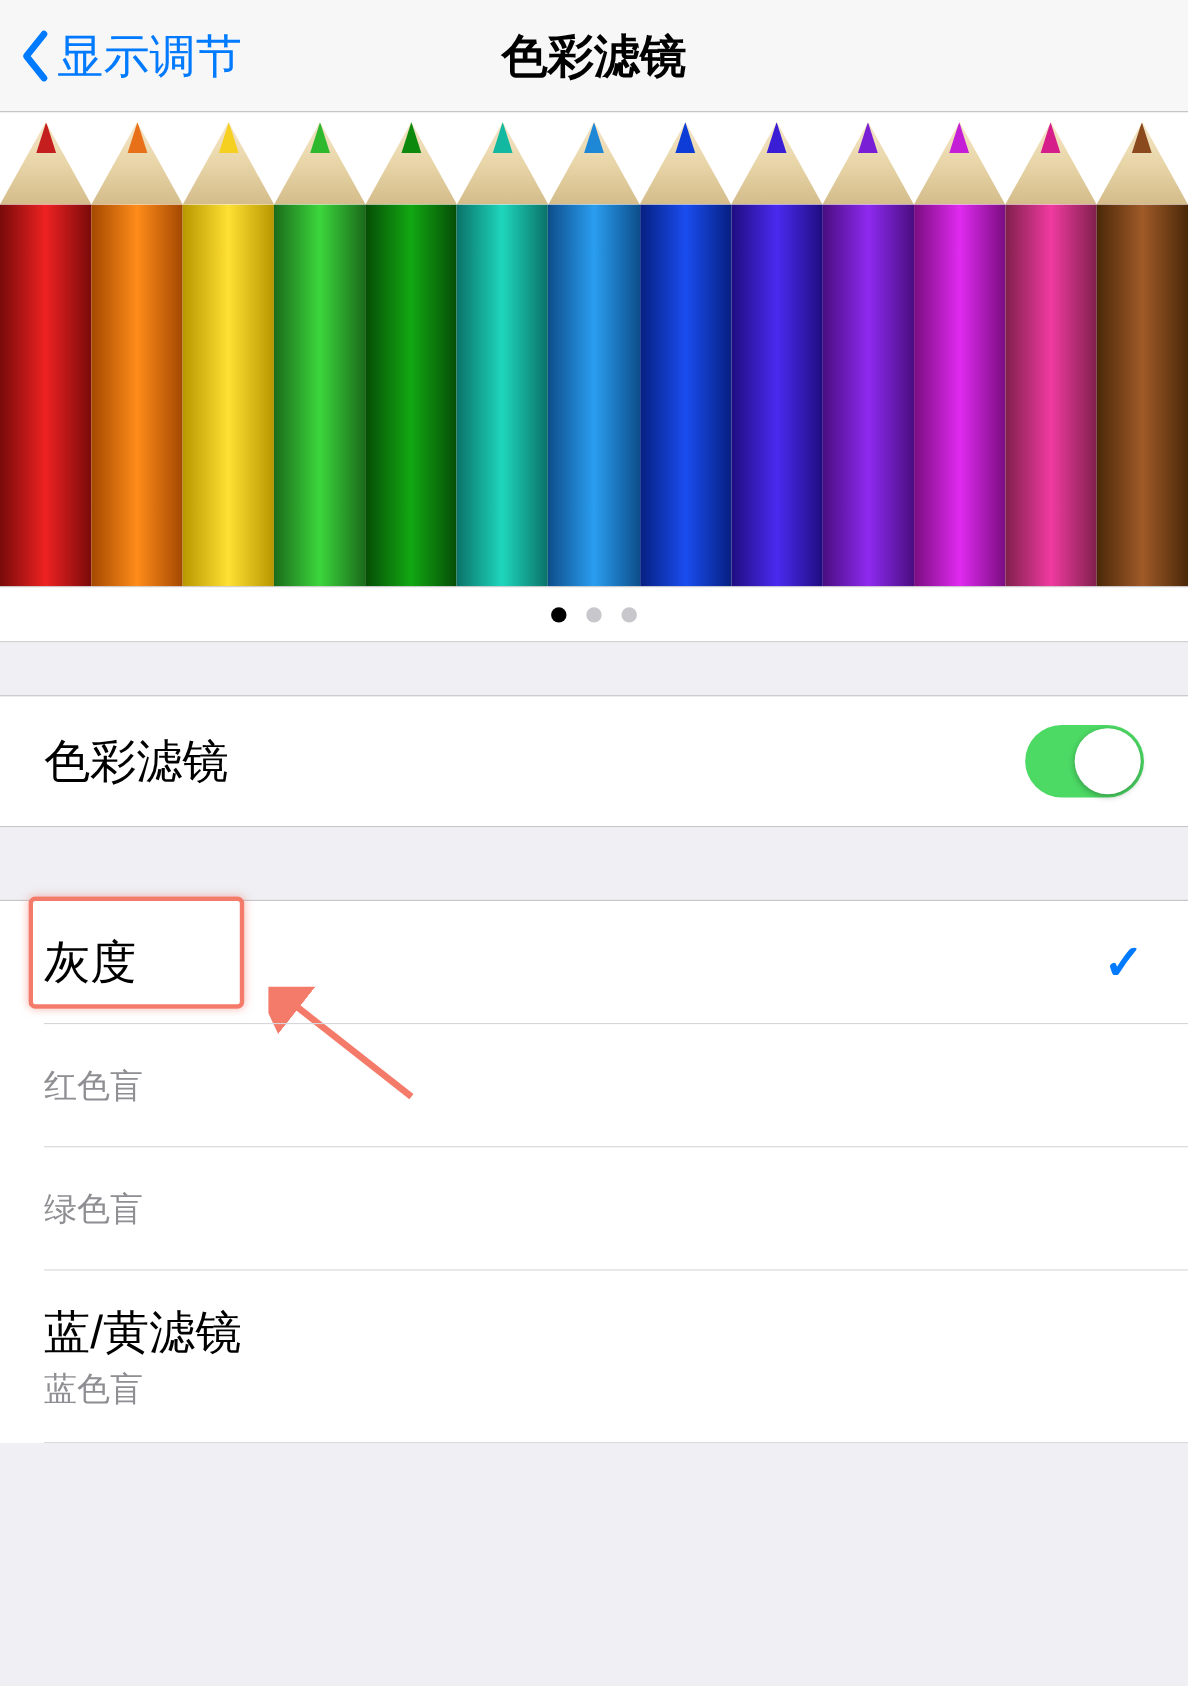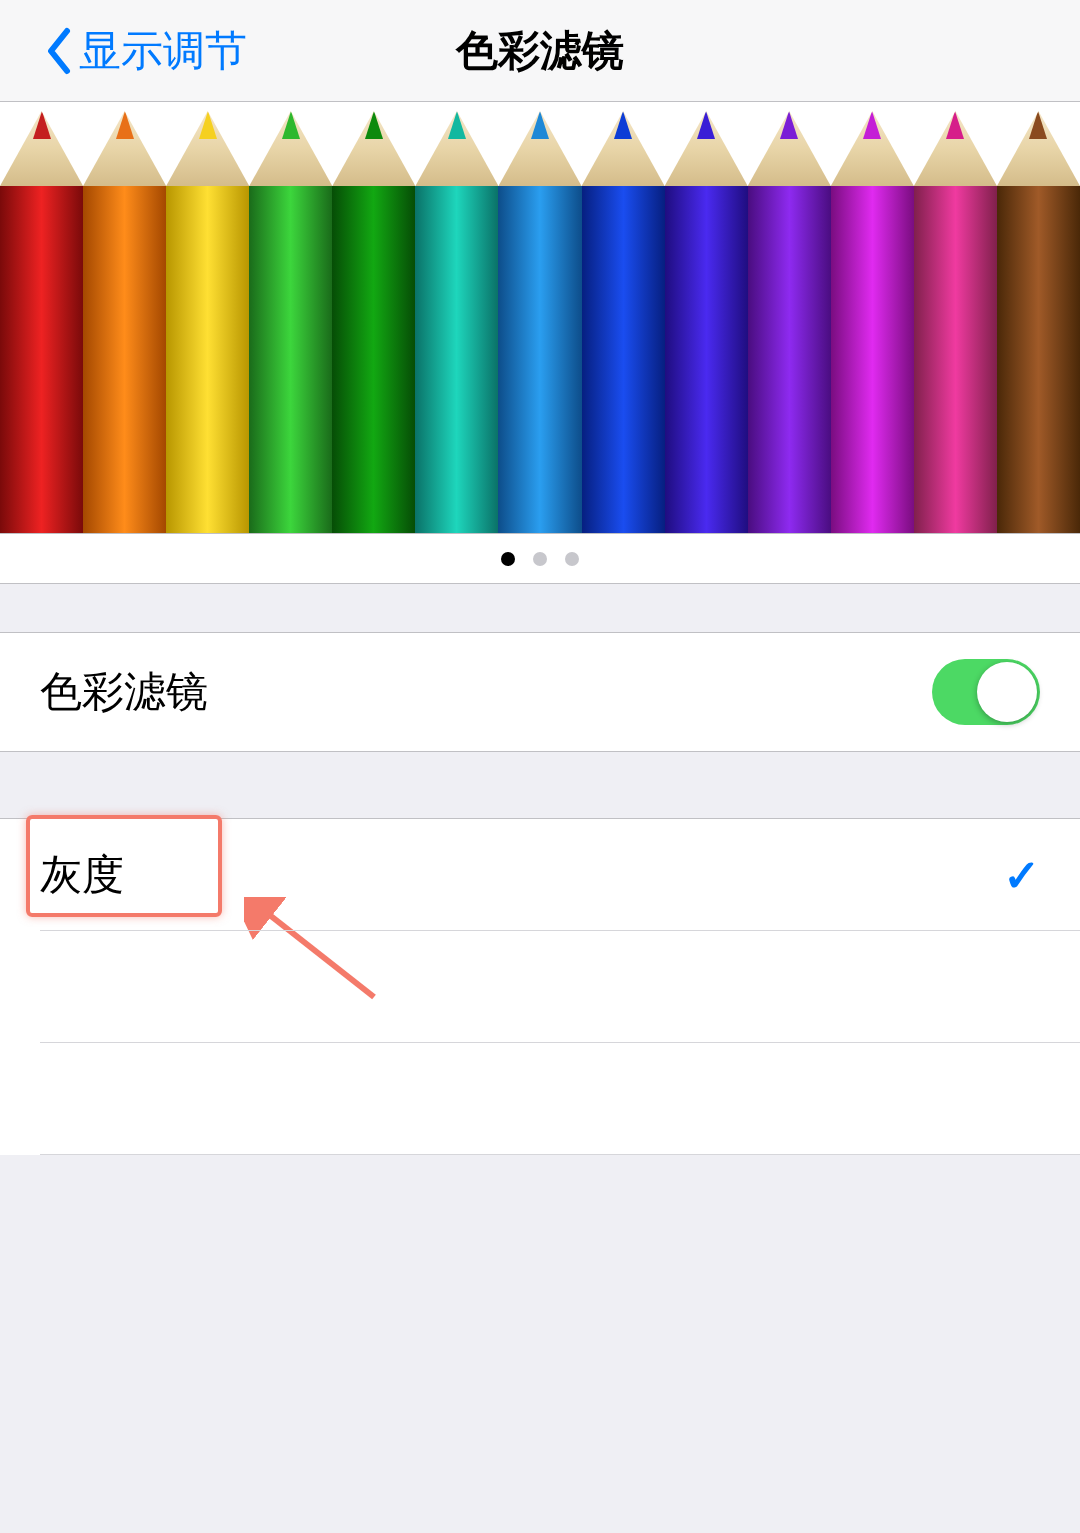--- a/index.html
+++ b/index.html
@@ -13,21 +13,20 @@
       background: #efeff4;
       overflow: hidden;
     }
     .header {
       height: 102px;
       background: #f7f7f8;
       display: flex;
       align-items: center;
       position: relative;
       border-bottom: 1px solid #c0c0c4;
-      padding-left: 27px;
     }
     .back-button {
       display: flex;
       align-items: center;
       color: #007aff;
       font-size: 42px;
       padding-left: 18px;
       cursor: pointer;
     }
     .chevron-left {
@@ -334,19 +333,27 @@
           <defs>
             <marker id="ah" markerWidth="10" markerHeight="10" refX="2" refY="5" orient="auto">
               <path d="M0,0 L10,5 L0,10 Z" fill="#f47a6a"></path>
             </marker>
           </defs>
           <line x1="130" y1="100" x2="18" y2="12" stroke="#f47a6a" stroke-width="6" marker-end="url(#ah)"></line>
         </svg></div>
     </div>
     <div class="option-row">
       <div class="option-text">
+        <div class="option-subtitle">红色盲</div>
       </div>
     </div>
     <div class="option-row">
       <div class="option-text">
+        <div class="option-subtitle">绿色盲</div>
+      </div>
+    </div>
+    <div class="option-row">
+      <div class="option-text">
+        <div class="option-title">蓝/黄滤镜</div>
+        <div class="option-subtitle">蓝色盲</div>
       </div>
     </div>
   </div>
 
 </body></html>

